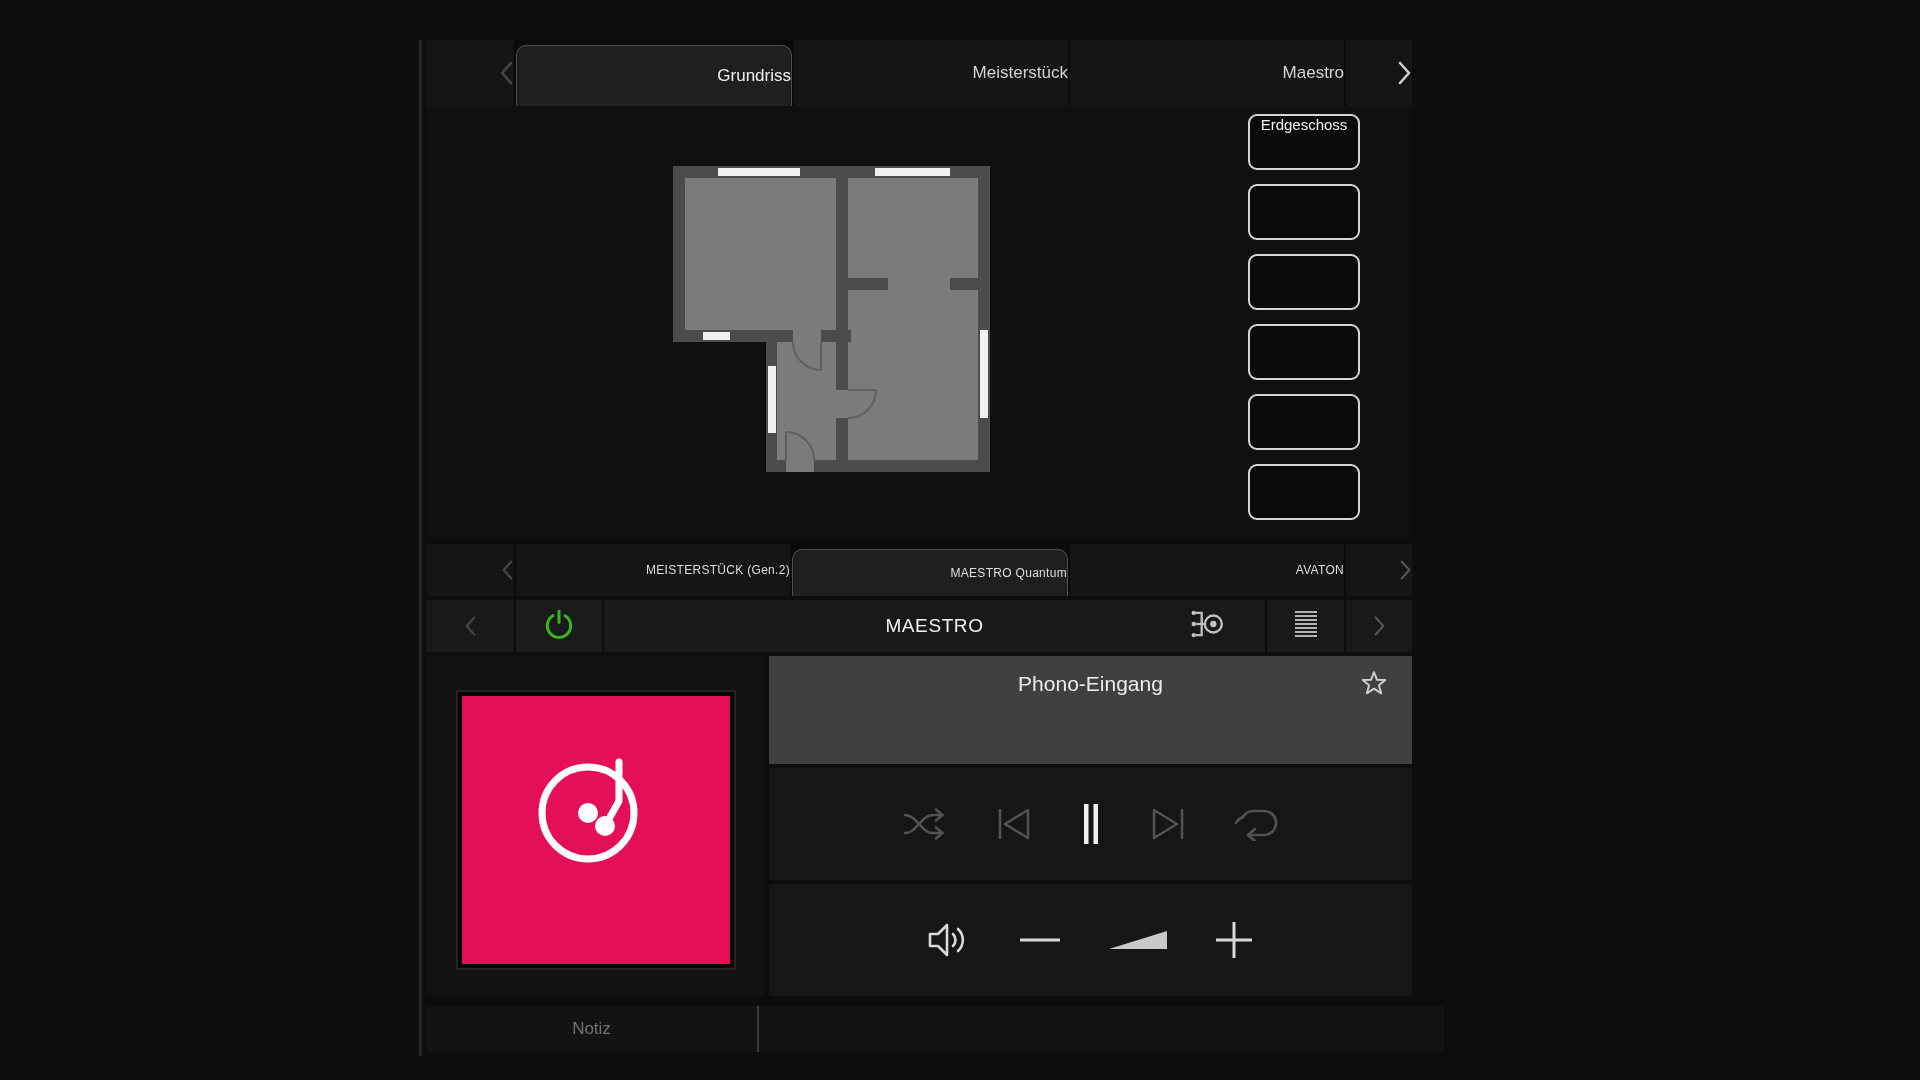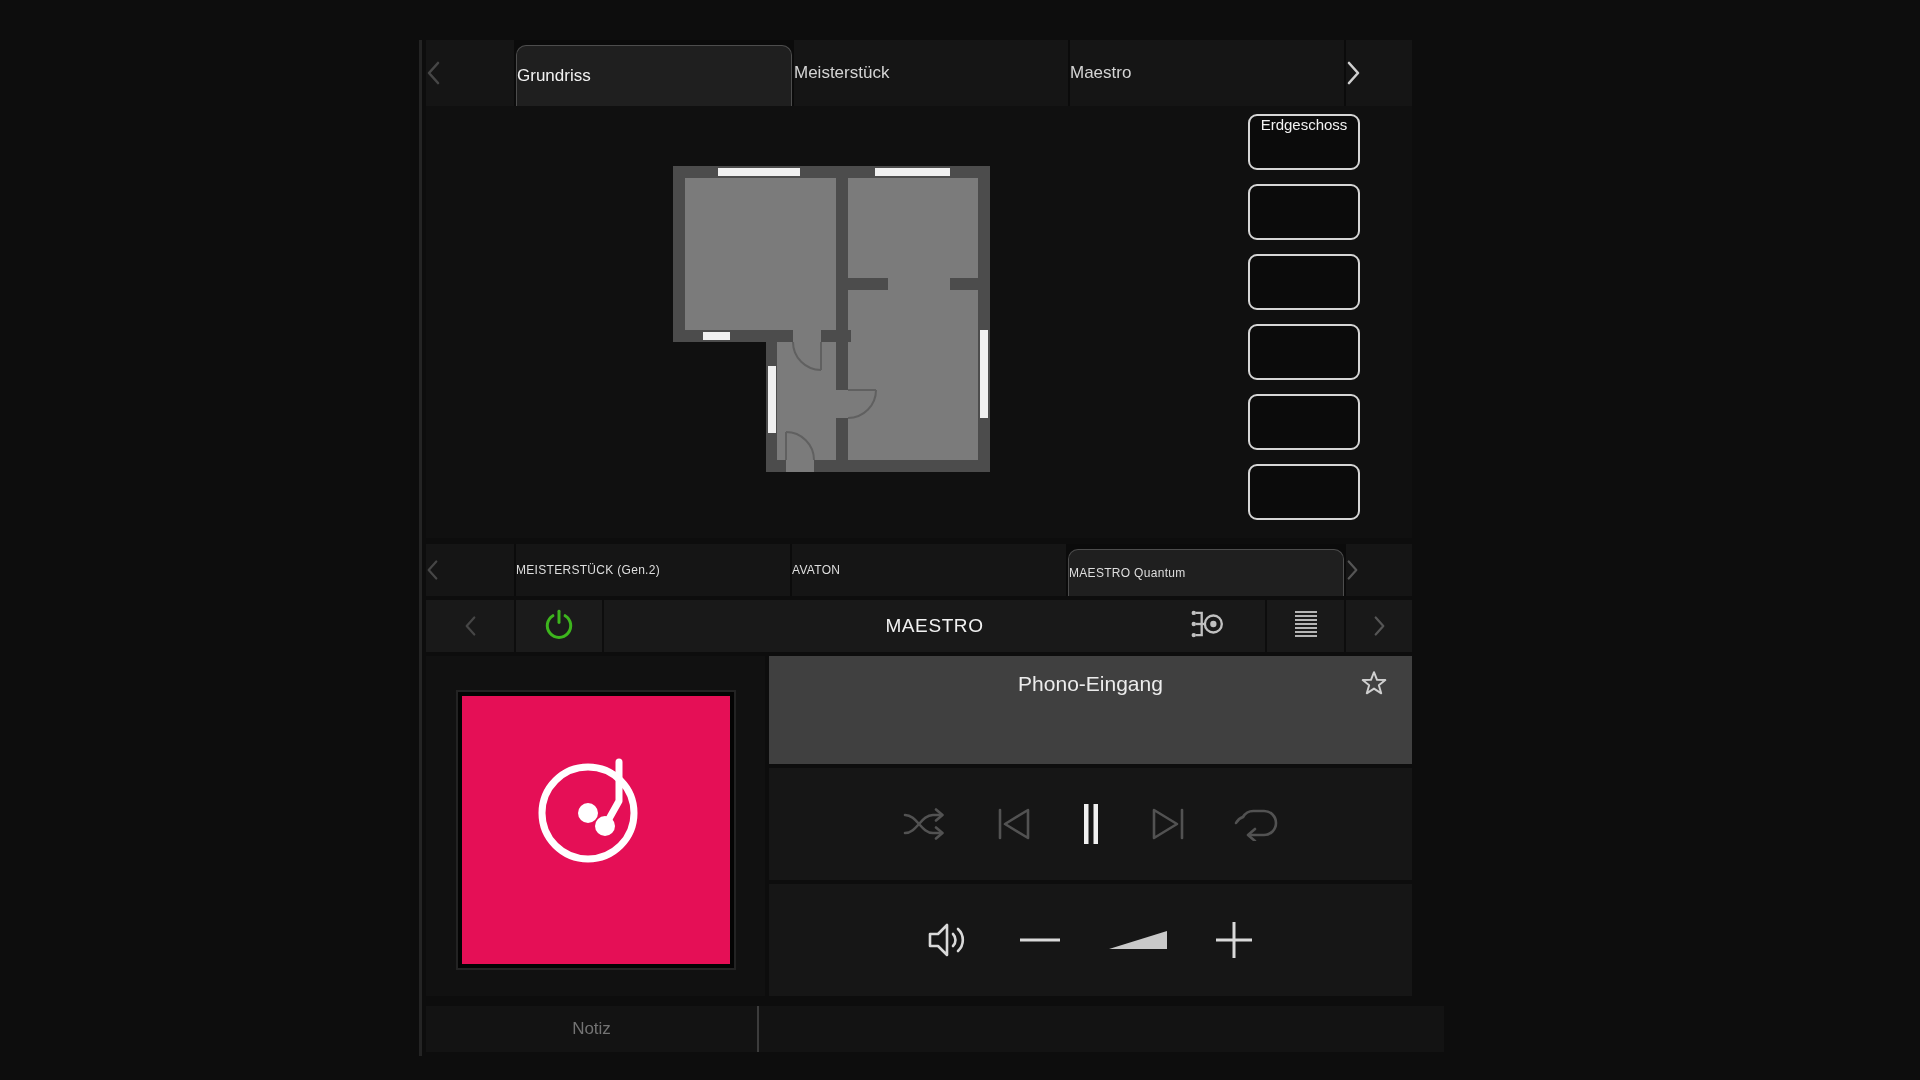--- a/index.html
+++ b/index.html
@@ -8,21 +8,21 @@
 
   
   .left-rail{position:absolute;left:419px;top:40px;width:3px;height:1016px;background:#242424;}
 
   
   .upper-panel{position:absolute;left:426px;top:40px;width:986px;height:498px;background:#101010;}
 
   .tabbar{display:flex;align-items:stretch;background:#0b0b0b;}
   .tabbar.top{height:66px;}
   .tabbar.lower{height:52px;}
-  .tb-section{display:flex;align-items:center;justify-content:flex-start;background:#151515;}
+  .tb-section{display:flex;align-items:center;justify-content:flex-end;background:#151515;}
   .tb-section + .tb-section{margin-left:2px;}
   .chev{color:#464646;cursor:pointer;}
   .chev.bright{color:#cfcfcf;}
   .chev.mid{color:#555;}
   .chev svg{display:block;}
   .tab{flex:1;font-size:17px;color:#d4d4d4;cursor:pointer;white-space:nowrap;}
   .tabbar.lower .tab{font-size:12px;letter-spacing:.3px;color:#dedede;}
   .tab.selected{background:#1f1f1f;border:1px solid #4d4d4d;border-bottom:none;
                 border-radius:10px 10px 0 0;margin-top:5px;color:#f2f2f2;}
   .w-chevL{width:88px;} .w-chevR{width:66px;}
@@ -171,25 +171,25 @@
       <div class="tb-section chev w-chevL">
         <span>
           <svg width="13" height="22" viewBox="0 0 15 26">
               <polyline points="12,3 3,13 12,23" fill="none" stroke="currentColor" stroke-width="2.6" stroke-linecap="round" stroke-linejoin="round"></polyline>
             </svg>
         </span>
       </div>
       <div class="tb-section tab">
         <span>MEISTERSTÜCK (Gen.2)</span>
       </div>
+      <div class="tb-section tab selected">
+        <span>MAESTRO Quantum</span>
+      </div>
       <div class="tb-section tab">
         <span>AVATON</span>
-      </div>
-      <div class="tb-section tab selected">
-        <span>MAESTRO Quantum</span>
       </div>
       <div class="tb-section chev mid w-chevR">
         <span>
           <svg width="13" height="22" viewBox="0 0 15 26">
               <polyline points="3,3 12,13 3,23" fill="none" stroke="currentColor" stroke-width="2.6" stroke-linecap="round" stroke-linejoin="round"></polyline>
             </svg>
         </span>
       </div>
     </div>
 

